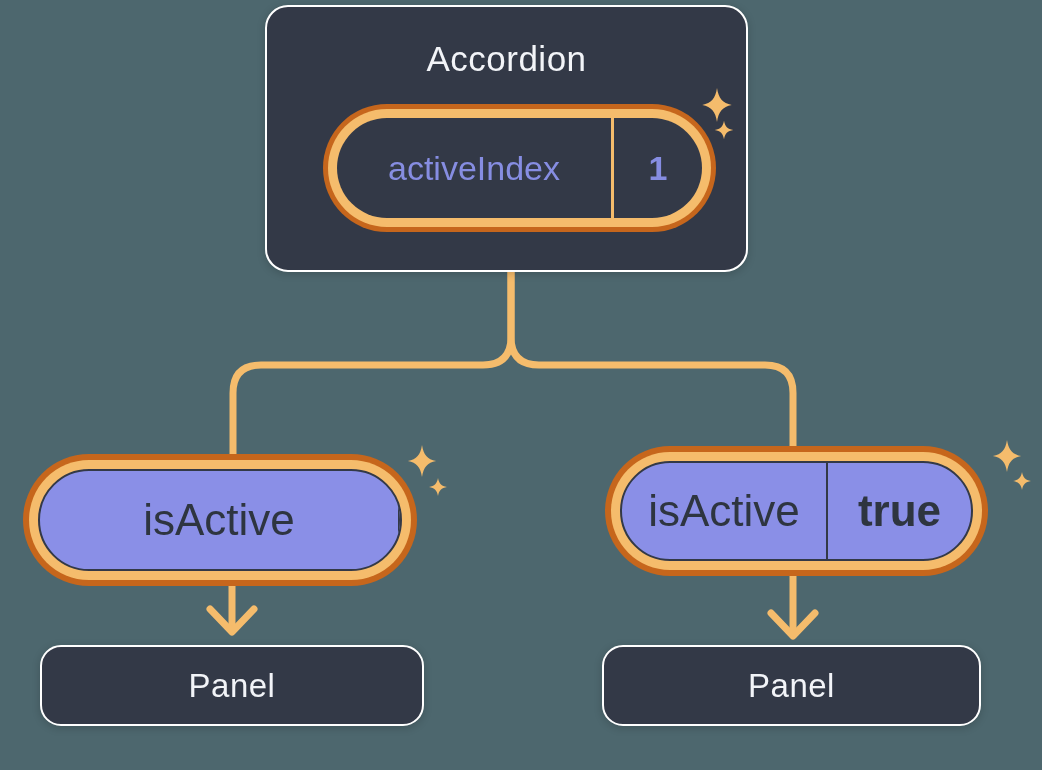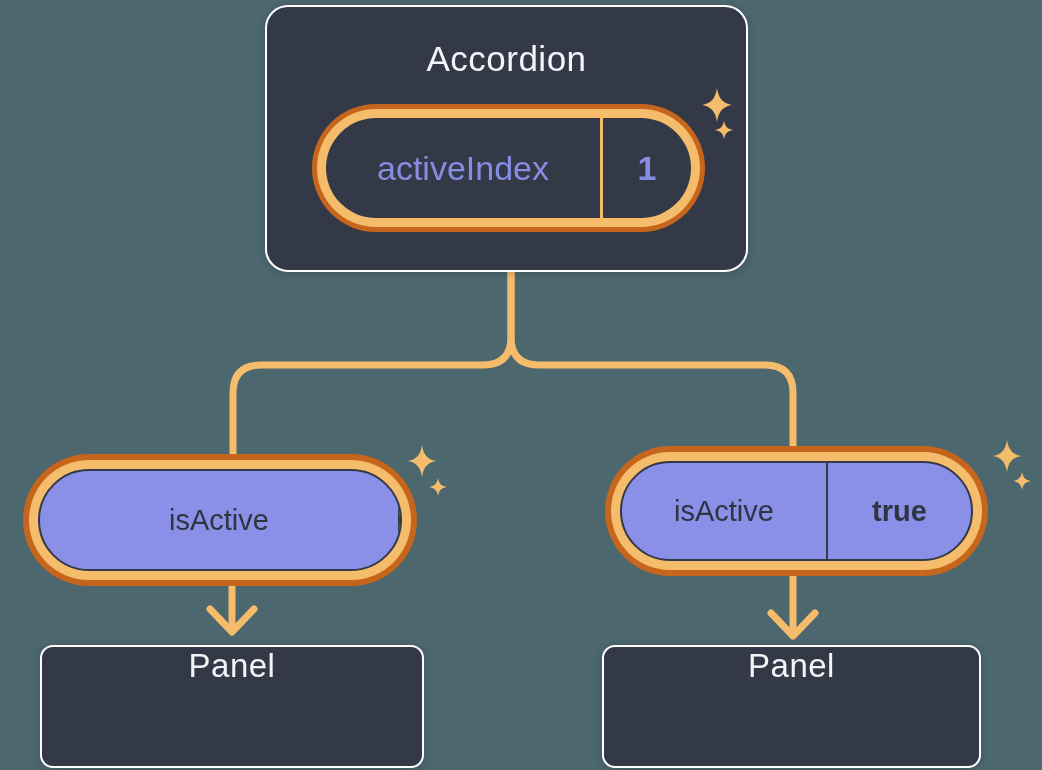--- a/index.html
+++ b/index.html
@@ -18,21 +18,21 @@
   .layer.sparks{z-index:3;}
 
   .card{
     position:absolute; box-sizing:border-box;
     background:var(--card-bg);
     border:2.5px solid var(--card-border);
     box-shadow:0 2px 8px rgba(0,0,0,.18);
     z-index:1;
   }
   .accordion-card{left:265px; top:5px; width:483px; height:267px; border-radius:23px;}
-  .panel-card{height:123px; border-radius:13px; display:flex; align-items:flex-start; justify-content:center;}
+  .panel-card{height:81px; border-radius:21px; display:flex; align-items:center; justify-content:center;}
   .panel-left{left:40px; top:645px; width:384px;}
   .panel-right{left:602px; top:645px; width:379px;}
   .panel-title{color:var(--light-text); font-size:33px; letter-spacing:.5px;}
 
   .card-title{
     position:absolute; left:0; top:32px; width:100%; text-align:center;
     color:var(--light-text); font-size:35px; font-weight:500; letter-spacing:.5px;
   }
 
   .pill-outer{
@@ -40,31 +40,31 @@
     background:var(--orange); z-index:2;
   }
   .pill-mid{box-sizing:border-box; border-radius:999px; background:var(--gold); height:100%; padding:9px;}
   .pill-inner{
     box-sizing:border-box; border-radius:999px; height:100%;
     display:flex; align-items:stretch; overflow:hidden;
   }
   .pill-cell{display:flex; align-items:center; justify-content:center;}
 
   
-  .state-pill{left:45px; top:97px; width:393px; height:128px; padding:5px;}
+  .state-pill{left:56px; top:97px; width:393px; height:128px; padding:5px;}
   .state-pill .pill-inner{background:var(--card-bg);}
   .state-pill .pill-cell{font-size:34px; color:var(--purple-text);}
   .state-pill .cell-label{flex:1;}
   .state-pill .cell-value{width:88px; font-weight:700;}
   .state-pill .pill-divider{width:3px; background:var(--gold);}
 
   
   .prop-pill{padding:6px;}
   .prop-pill .pill-inner{background:var(--purple); border:2px solid var(--card-bg);}
-  .prop-pill .pill-cell{font-size:29px; color:var(--dark-text);}
+  .prop-pill .pill-cell{font-size:44px; color:var(--dark-text);}
   .prop-pill .cell-label{flex:1;}
   .prop-pill .cell-value{font-weight:700;}
   .prop-pill .pill-divider{width:2px; background:var(--card-bg);}
   .prop-left{left:23px; top:454px; width:394px; height:132px;}
   .prop-left .cell-value{width:154px;}
   .prop-right{left:605px; top:446px; width:383px; height:130px;}
   .prop-right .cell-value{width:143px;}
 
   .stroke-line{fill:none; stroke:var(--gold); stroke-width:7; stroke-linecap:round; stroke-linejoin:round;}
   .spark{fill:var(--gold);}

